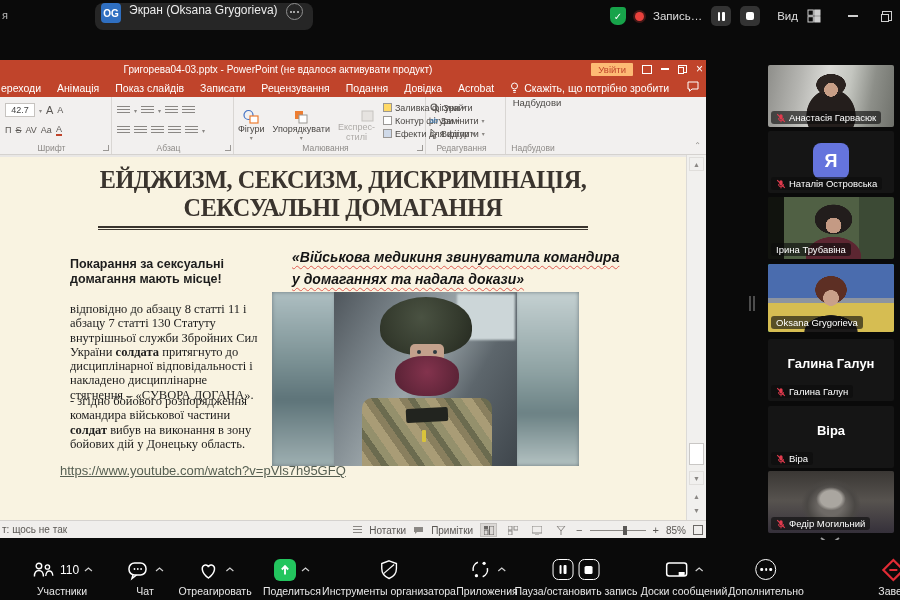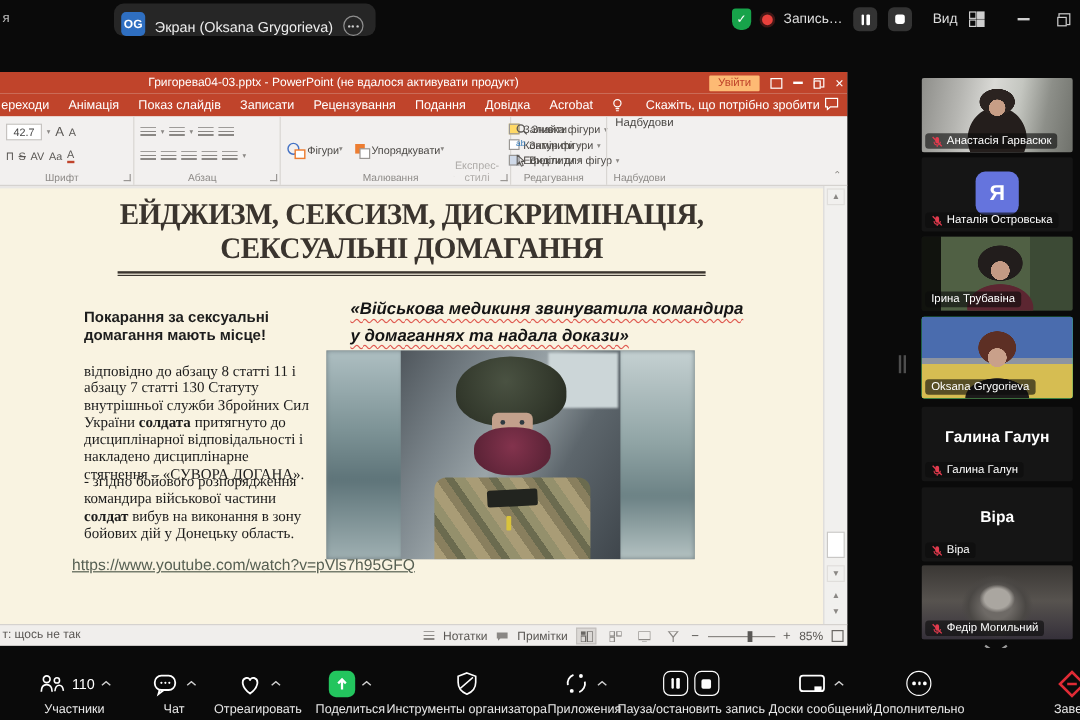--- a/index.html
+++ b/index.html
@@ -4,21 +4,21 @@
 <style>
   * { margin:0; padding:0; box-sizing:border-box; }
   html,body { background:#000; }
   #app { position:relative; width:900px; height:600px; background:#0a0a0a; overflow:hidden;
          font-family:"Liberation Sans", sans-serif; }
 
   
   #topbar { position:absolute; left:0; top:0; width:900px; height:32px; background:#0a0a0a; }
   .clip-left { position:absolute; left:2px; top:9px; font-size:11px; color:#bdbdbd; }
   #share-pill { position:absolute; left:95px; top:3px; height:27px; background:#262626; border-radius:8px;
-                display:flex; align-items:flex-end; gap:8px; padding:0 10px 0 6px; }
+                display:flex; align-items:flex-start; gap:8px; padding:0 10px 0 6px; }
   .og-badge { width:20px; height:20px; border-radius:4px; background:#2F6FC1; color:#fff; font-size:10px;
               font-weight:bold; display:flex; align-items:center; justify-content:center; }
   .pill-title { font-size:12px; color:#ececec; }
   .pill-more { width:17px; height:17px; border:1px solid #8f8f8f; border-radius:50%;
                display:flex; align-items:center; justify-content:center; gap:1.5px; }
   .pill-more i { width:2px; height:2px; border-radius:50%; background:#cfcfcf; }
   #topbar-right { position:absolute; right:0; top:0; height:32px; display:flex; align-items:center; gap:9px; padding-right:8px; }
   .shield-green { width:16px; height:18px; background:#17A34A; border-radius:3px 3px 7px 7px; color:#fff;
                   font-size:10px; display:flex; align-items:center; justify-content:center; }
   .rec-dot { width:9px; height:9px; border-radius:50%; background:#E8413C; box-shadow:0 0 0 2px rgba(232,65,60,.25); }
@@ -43,35 +43,35 @@
   .ppt-min { width:8px; height:1.5px; background:#fff; }
   .ppt-restore { position:relative; width:9px; height:9px; }
   .ppt-restore::before { content:""; position:absolute; right:0; top:0; width:6.5px; height:6.5px; border:1px solid #fff; }
   .ppt-restore i { position:absolute; left:0; bottom:0; width:6.5px; height:6.5px; border:1px solid #fff; background:#C0442B; display:block; }
   .ppt-close { color:#fff; font-size:12px; line-height:1; }
 
   #ppt-tabs { position:absolute; left:0; top:18px; width:706px; height:19px; background:#C0442B;
               display:flex; align-items:center; color:#fff; font-size:10.5px; }
   .tab { padding:0 8px; white-space:nowrap; }
   .tab-clip { padding-left:1px; }
-  .tellme { display:flex; align-items:center; gap:19px; margin-left:8px; white-space:nowrap; }
+  .tellme { display:flex; align-items:center; gap:5px; margin-left:8px; white-space:nowrap; }
   .tabs-comment { position:absolute; right:7px; top:3px; }
 
   #ppt-ribbon { position:absolute; left:0; top:37px; width:706px; height:58px; background:#f2f0ef;
                 border-bottom:1px solid #d5d2cf; display:flex; }
   .rgroup { position:relative; height:100%; border-right:1px solid #d9d6d3; }
   .rlabel { position:absolute; bottom:1px; left:0; right:8px; text-align:center; font-size:8.5px; color:#8d8a87; white-space:nowrap; }
   .launch { position:absolute; bottom:3px; right:2px; width:6px; height:6px; border-right:1px solid #9a9794; border-bottom:1px solid #9a9794; }
   .rrow { display:flex; align-items:center; gap:4px; padding:0 5px; height:20px; color:#5a5754; font-size:10px; }
   .szbox { width:30px; height:14px; background:#fff; border:1px solid #c6c3c0; font-size:9px; color:#444;
            display:flex; align-items:center; justify-content:center; }
   .gA { font-size:11px; color:#5a5754; } .gA2 { font-size:9px; color:#5a5754; }
   .stripes { width:13px; height:9px; background:repeating-linear-gradient(to bottom,#8a8784 0 1px,transparent 1px 3px); }
   .dd { font-size:6px; color:#8a8784; }
-  .rbtn { display:flex; flex-direction:row; align-items:center; justify-content:center; font-size:9px; color:#4a4744; padding:0 4px; line-height:1.1; text-align:center; }
+  .rbtn { display:flex; flex-direction:column; align-items:center; justify-content:center; font-size:9px; color:#4a4744; padding:0 4px; line-height:1.1; text-align:center; }
   .gray { color:#aeaba8;align-items:flex-end; }
   .minirow { display:flex; align-items:center; gap:3px; font-size:9px; color:#4a4744; height:13px; padding-left:4px; white-space:nowrap; }
   .sw { width:9px; height:9px; border:1px solid #9a9794; }
   .acro-txt { font-size:8px; color:#4a4744; text-align:center; line-height:1.2; margin-top:2px; padding:0 4px; }
   .orange-dot { width:8px; height:8px; border-radius:50%; background:#E8A33D; margin:4px auto 2px; }
   .addin-name { font-size:9.5px; color:#4a4744; text-align:center; }
   .collapse-chev { position:absolute; right:5px; bottom:4px; color:#8d8a87; font-size:8px; }
 
   
   #slide { position:absolute; left:0; top:97px; width:686px; height:363px; background:#f9f3e1; overflow:hidden; }

